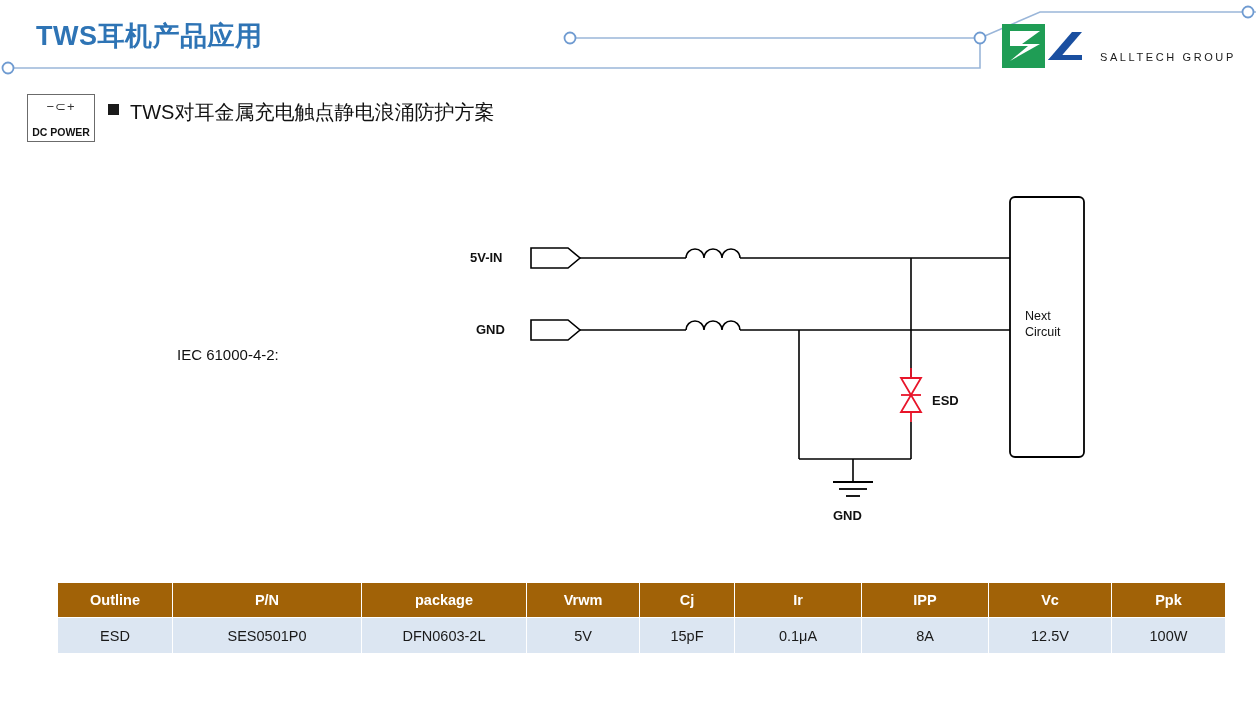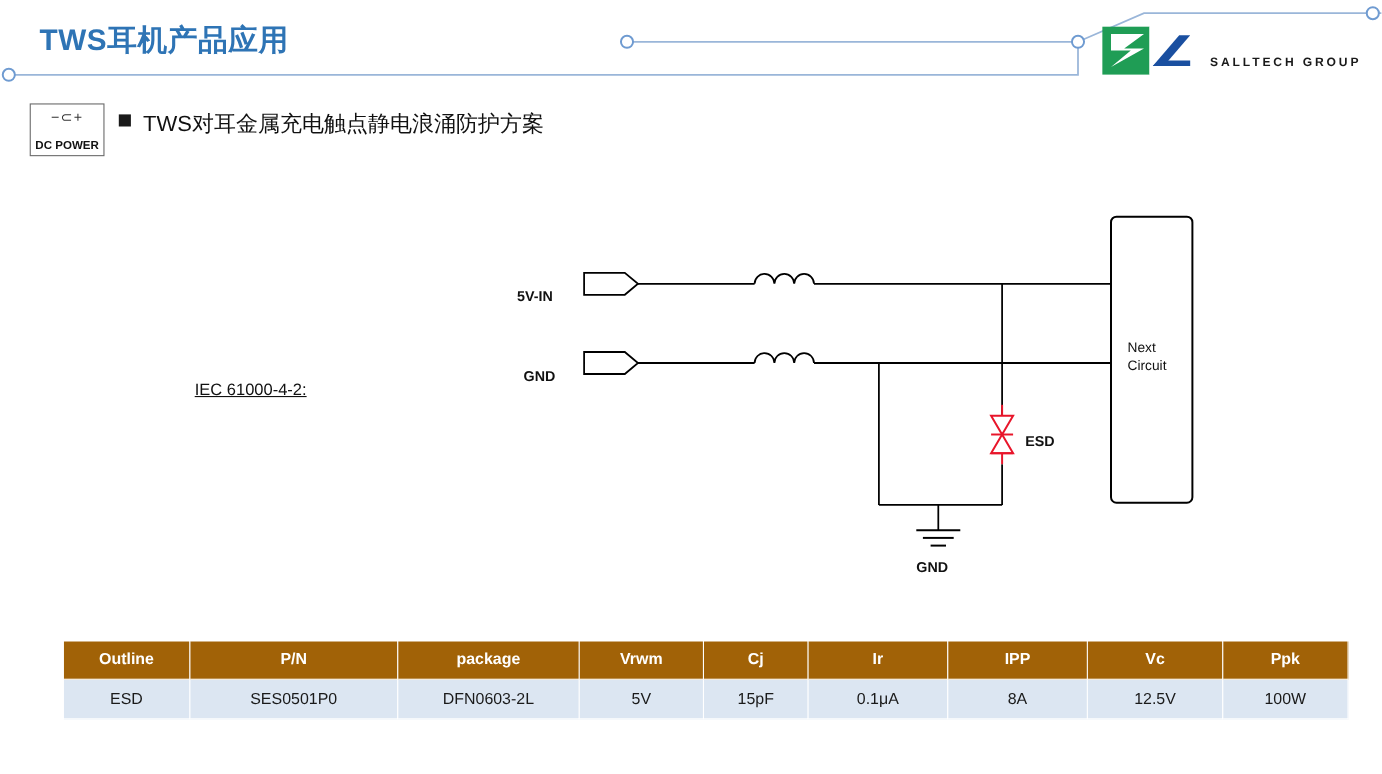--- a/index.html
+++ b/index.html
@@ -62,21 +62,20 @@
     white-space: nowrap;
   }
   .logo-en {
     position: absolute;
     left: 98px;
     top: 31px;
     font-size: 11px;
     color: #1a1a1a;
     letter-spacing: 2.6px;
     white-space: nowrap;
-    font-weight: bold;
   }
 
   
   .dc-icon {
     position: absolute;
     left: 27px;
     top: 94px;
     width: 68px;
     height: 48px;
     border: 1px solid #6b6b6b;
@@ -128,28 +127,26 @@
     height: 400px;
   }
   .note {
     position: absolute;
     left: 177px;
     top: 193px;
     font-size: 15px;
     color: #111;
     line-height: 23px;
     white-space: nowrap;
-    text-decoration: underline;
   }
   .pin-label {
     position: absolute;
     font-size: 13px;
     font-weight: bold;
     color: #111;
-    margin-top: 12px;
   }
   .pin-5v { left: 470px; top: 100px; }
   .pin-gnd { left: 476px; top: 172px; }
   .gnd-bottom-label {
     position: absolute;
     left: 833px;
     top: 358px;
     font-size: 13px;
     font-weight: bold;
     color: #111;

